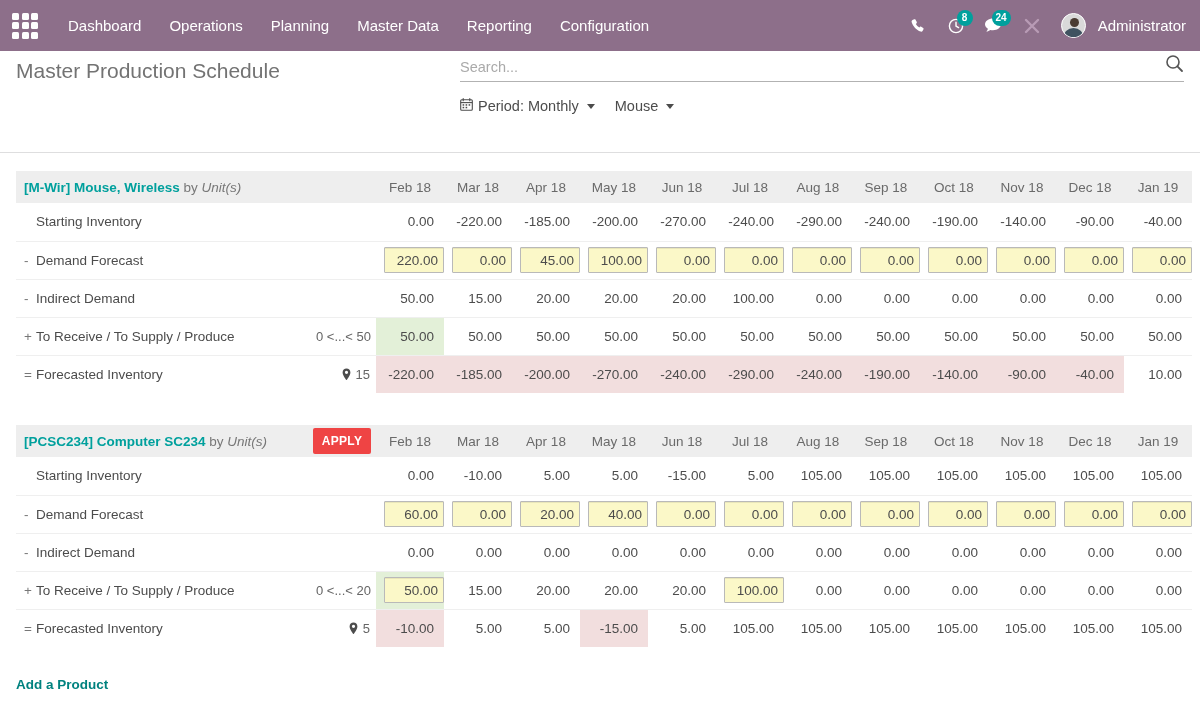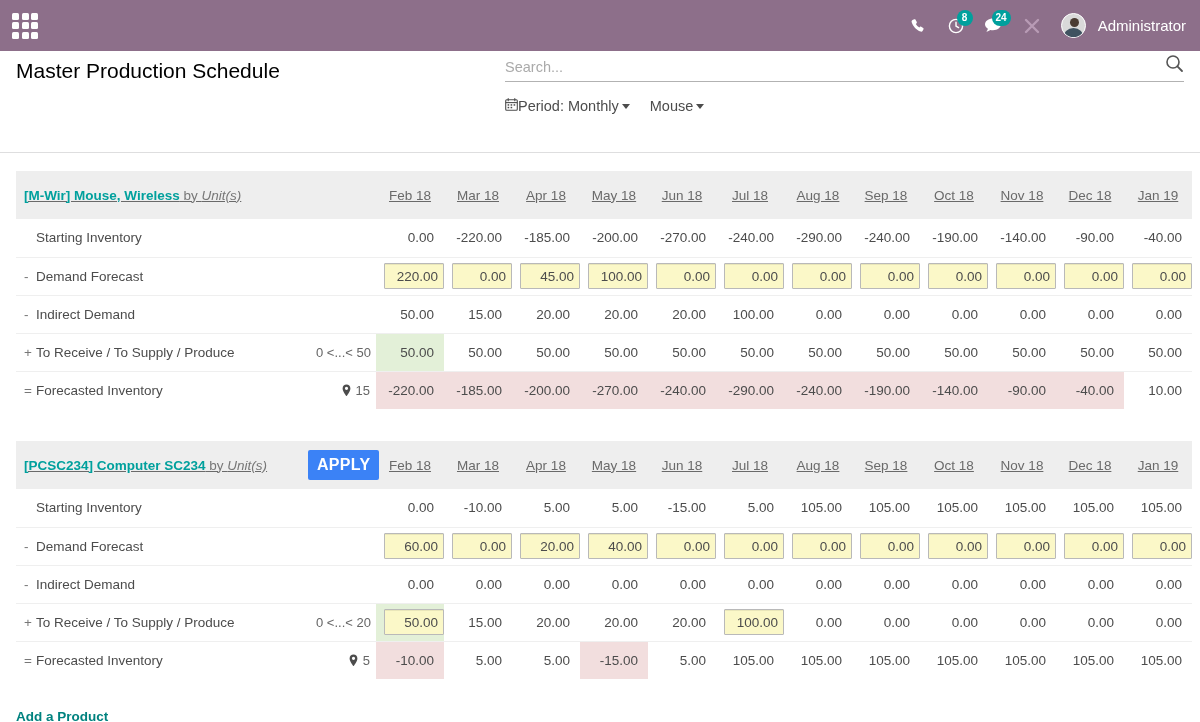--- a/index.html
+++ b/index.html
@@ -91,41 +91,41 @@
   
   .control-panel {
     padding: 10px 16px 0 16px;
     border-bottom: 1px solid #dededf;
     height: 102px;
     position: relative;
   }
   .cp-left { position: absolute; left: 16px; top: 8px; }
   .cp-title {
     font-size: 21px;
-    color: #000000;
+    color: #737373;
     font-weight: normal;
     margin: 0 0 12px 0;
     white-space: nowrap;
   }
   .btn-primary {
     display: inline-block;
     background: #00a09d;
     color: #ffffff;
     border: none;
     font-size: 12.5px;
     font-weight: bold;
     letter-spacing: 0.2px;
     padding: 9px 14px;
     border-radius: 2px;
     cursor: pointer;
     font-family: "Liberation Sans", sans-serif;
   }
   .cp-right {
     position: absolute;
-    left: 505px; right: 16px; top: 8px;
+    left: 460px; right: 16px; top: 8px;
   }
   .search-wrap {
     position: relative;
     border-bottom: 1px solid #b2b2b2;
     padding-bottom: 6px;
     display: flex; align-items: center;
   }
   .search-input {
     border: none; outline: none;
     font-size: 14.5px;
@@ -136,21 +136,21 @@
     padding: 0;
   }
   .search-input::placeholder { color: #aaaaaa; }
   .search-icon { position: absolute; right: 0; bottom: 4px; cursor: pointer; }
   .cp-filters {
     margin-top: 16px;
     display: flex; align-items: center; gap: 20px;
     font-size: 14.5px;
     color: #4c4c4c;
   }
-  .filter-item { display: flex; align-items: center; cursor: pointer; white-space: nowrap; }
+  .filter-item { display: flex; align-items: center; gap: 5px; cursor: pointer; white-space: nowrap; }
   .caret { display: inline-block; width: 0; height: 0; border-left: 4.5px solid transparent; border-right: 4.5px solid transparent; border-top: 5px solid #4c4c4c; margin-left: 3px; }
 
   
   .content { padding: 18px 16px 0 16px; }
   .page-heading {
     font-size: 22px;
     color: #4c4c4c;
     font-weight: normal;
     margin: 0 0 16px 0;
   }
@@ -160,36 +160,35 @@
     border-collapse: collapse;
     table-layout: fixed;
     font-size: 13.5px;
   }
   table.mps col.lbl { width: 292px; }
   table.mps col.meta { width: 68px; }
   table.mps col.mo  { width: 68px; }
 
   .prod-head td {
     background: #eeeeee;
-    height: 48px;
+    height: 32px;
     padding: 0 8px;
     vertical-align: middle;
     color: #6a6a6a;
     font-size: 13.5px;
     border: none;
-    text-decoration: underline;
   }
   .prod-head td.lbl-cell { padding-left: 8px; }
   .prod-name { color: #00a09d; font-weight: bold; }
   .prod-by { color: #777777; font-weight: normal; }
   .prod-by i { font-style: italic; }
   .prod-head td.mo-cell { text-align: center; color: #6a6a6a; }
   .apply-btn {
-    background: #3b82f6; color: #fff;
-    font-size: 16px; font-weight: bold;
+    background: #ef4444; color: #fff;
+    font-size: 12px; font-weight: bold;
     border: none; border-radius: 2px;
     padding: 6px 9px; cursor: pointer;
     letter-spacing: 0.3px;
     font-family: "Liberation Sans", sans-serif;
   }
   .apply-wrap { text-align: center; padding: 0 !important; }
 
   tr.data-row td {
     height: 38px;
     padding: 0 8px;
@@ -243,20 +242,28 @@
     <i></i>
       <i></i>
       <i></i>
       <i></i>
       <i></i>
       <i></i>
       <i></i>
       <i></i>
       <i></i>
   </div>
+  <nav class="nav-menu">
+    <a href="#">Dashboard</a>
+    <a href="#">Operations</a>
+    <a href="#">Planning</a>
+    <a href="#">Master Data</a>
+    <a href="#">Reporting</a>
+    <a href="#">Configuration</a>
+  </nav>
 
   <div class="nav-right">
     <div class="nav-icon">
       <svg width="16" height="16" viewBox="0 0 16 16">
           <path fill="#ffffff" d="M4.2 1.3 2.5 2.1c-.8.4-1.1 1.3-.8 2.1C3 8.3 6.4 12 10.6 13.6c.8.3 1.7 0 2.1-.8l.8-1.6c.2-.4.1-.9-.3-1.2l-2-1.3c-.3-.2-.8-.2-1.1.1l-.8.8C7.8 8.7 6.6 7.5 5.8 6l.8-.8c.3-.3.4-.7.2-1.1L5.4 1.6c-.2-.4-.8-.5-1.2-.3z"></path>
         </svg>
     </div>
     <div class="nav-icon">
       <svg width="18" height="18" viewBox="0 0 18 18">
           <circle cx="9" cy="9" r="6.6" fill="none" stroke="#ffffff" stroke-width="1.4"></circle>

